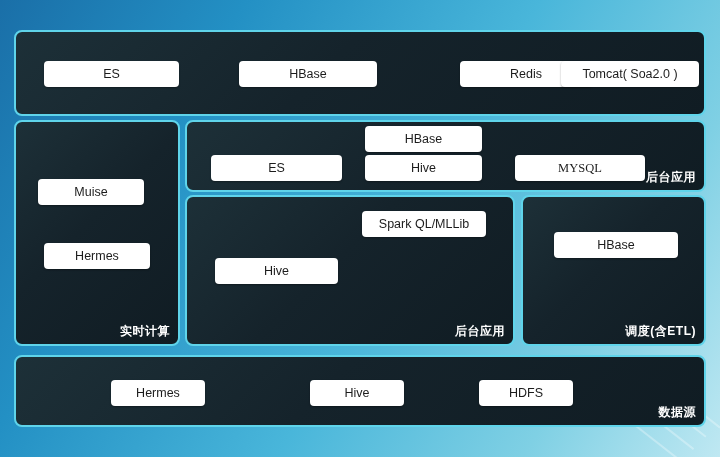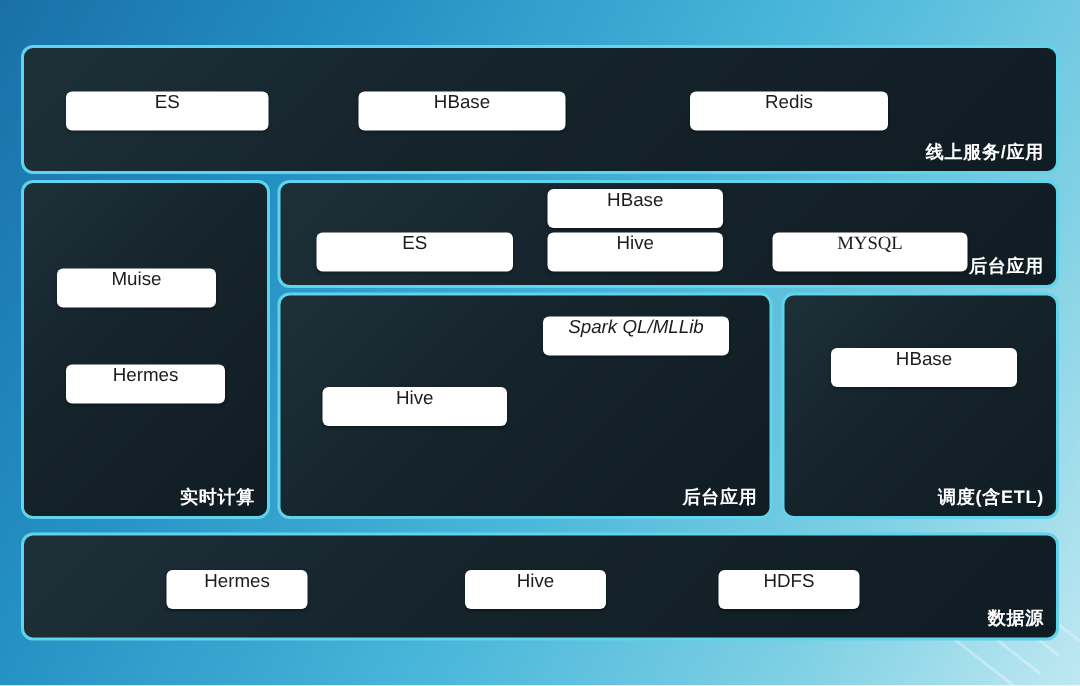--- a/index.html
+++ b/index.html
@@ -40,21 +40,21 @@
     font-size: 12px;
     font-weight: bold;
     letter-spacing: 0.5px;
   }
   .node {
     position: absolute;
     background: #ffffff;
     border-radius: 4px;
     box-sizing: border-box;
     display: flex;
-    align-items: flex-start;
+    align-items: center;
     justify-content: center;
     color: #1c1c1c;
     font-size: 12.5px;
     box-shadow: 0 1px 2px rgba(0,0,0,0.35);
   }
 </style>
 </head>
 <body>
 
 <div id="canvas">
@@ -67,21 +67,23 @@
   <div class="panel" style="left:14px; top:30px; width:692px; height:86px;">
     <div class="node" style="left:28px; top:29px; width:135px; height:26px;">
       <span>ES</span>
     </div>
     <div class="node" style="left:223px; top:29px; width:138px; height:26px;">
       <span>HBase</span>
     </div>
     <div class="node" style="left:408px; top:29px; width:132px; height:26px;margin-left:36px;">
       <span>Redis</span>
     </div>
-    <div class="panel-label">线上服务/应用</div>
+    <div class="node" style="left:545px; top:29px; width:138px; height:26px;">
+      <span>Tomcat( Soa2.0 )</span>
+    </div>
   </div>
 
   <div class="panel" style="left:14px; top:120px; width:166px; height:226px;padding-left:36px;">
     <div class="node" style="left:22px; top:57px; width:106px; height:26px;">
       <span>Muise</span>
     </div>
     <div class="node" style="left:28px; top:121px; width:106px; height:26px;">
       <span>Hermes</span>
     </div>
     <div class="panel-label">实时计算</div>
@@ -97,21 +99,21 @@
     <div class="node" style="left:178px; top:33px; width:117px; height:26px;">
       <span>Hive</span>
     </div>
     <div class="node" style="left:328px; top:33px; width:130px; height:26px;font-family:Liberation Serif, serif;">
       <span>MYSQL</span>
     </div>
     <div class="panel-label">后台应用</div>
   </div>
 
   <div class="panel" style="left:185px; top:195px; width:330px; height:151px;">
-    <div class="node" style="left:175px; top:14px; width:124px; height:26px;font-style:italic;">
+    <div class="node" style="left:175px; top:14px; width:124px; height:26px;">
       <span>Spark QL/MLLib</span>
     </div>
     <div class="node" style="left:28px; top:61px; width:123px; height:26px;">
       <span>Hive</span>
     </div>
     <div class="panel-label">后台应用</div>
   </div>
 
   <div class="panel" style="left:521px; top:195px; width:185px; height:151px;">
     <div class="node" style="left:31px; top:35px; width:124px; height:26px;">

